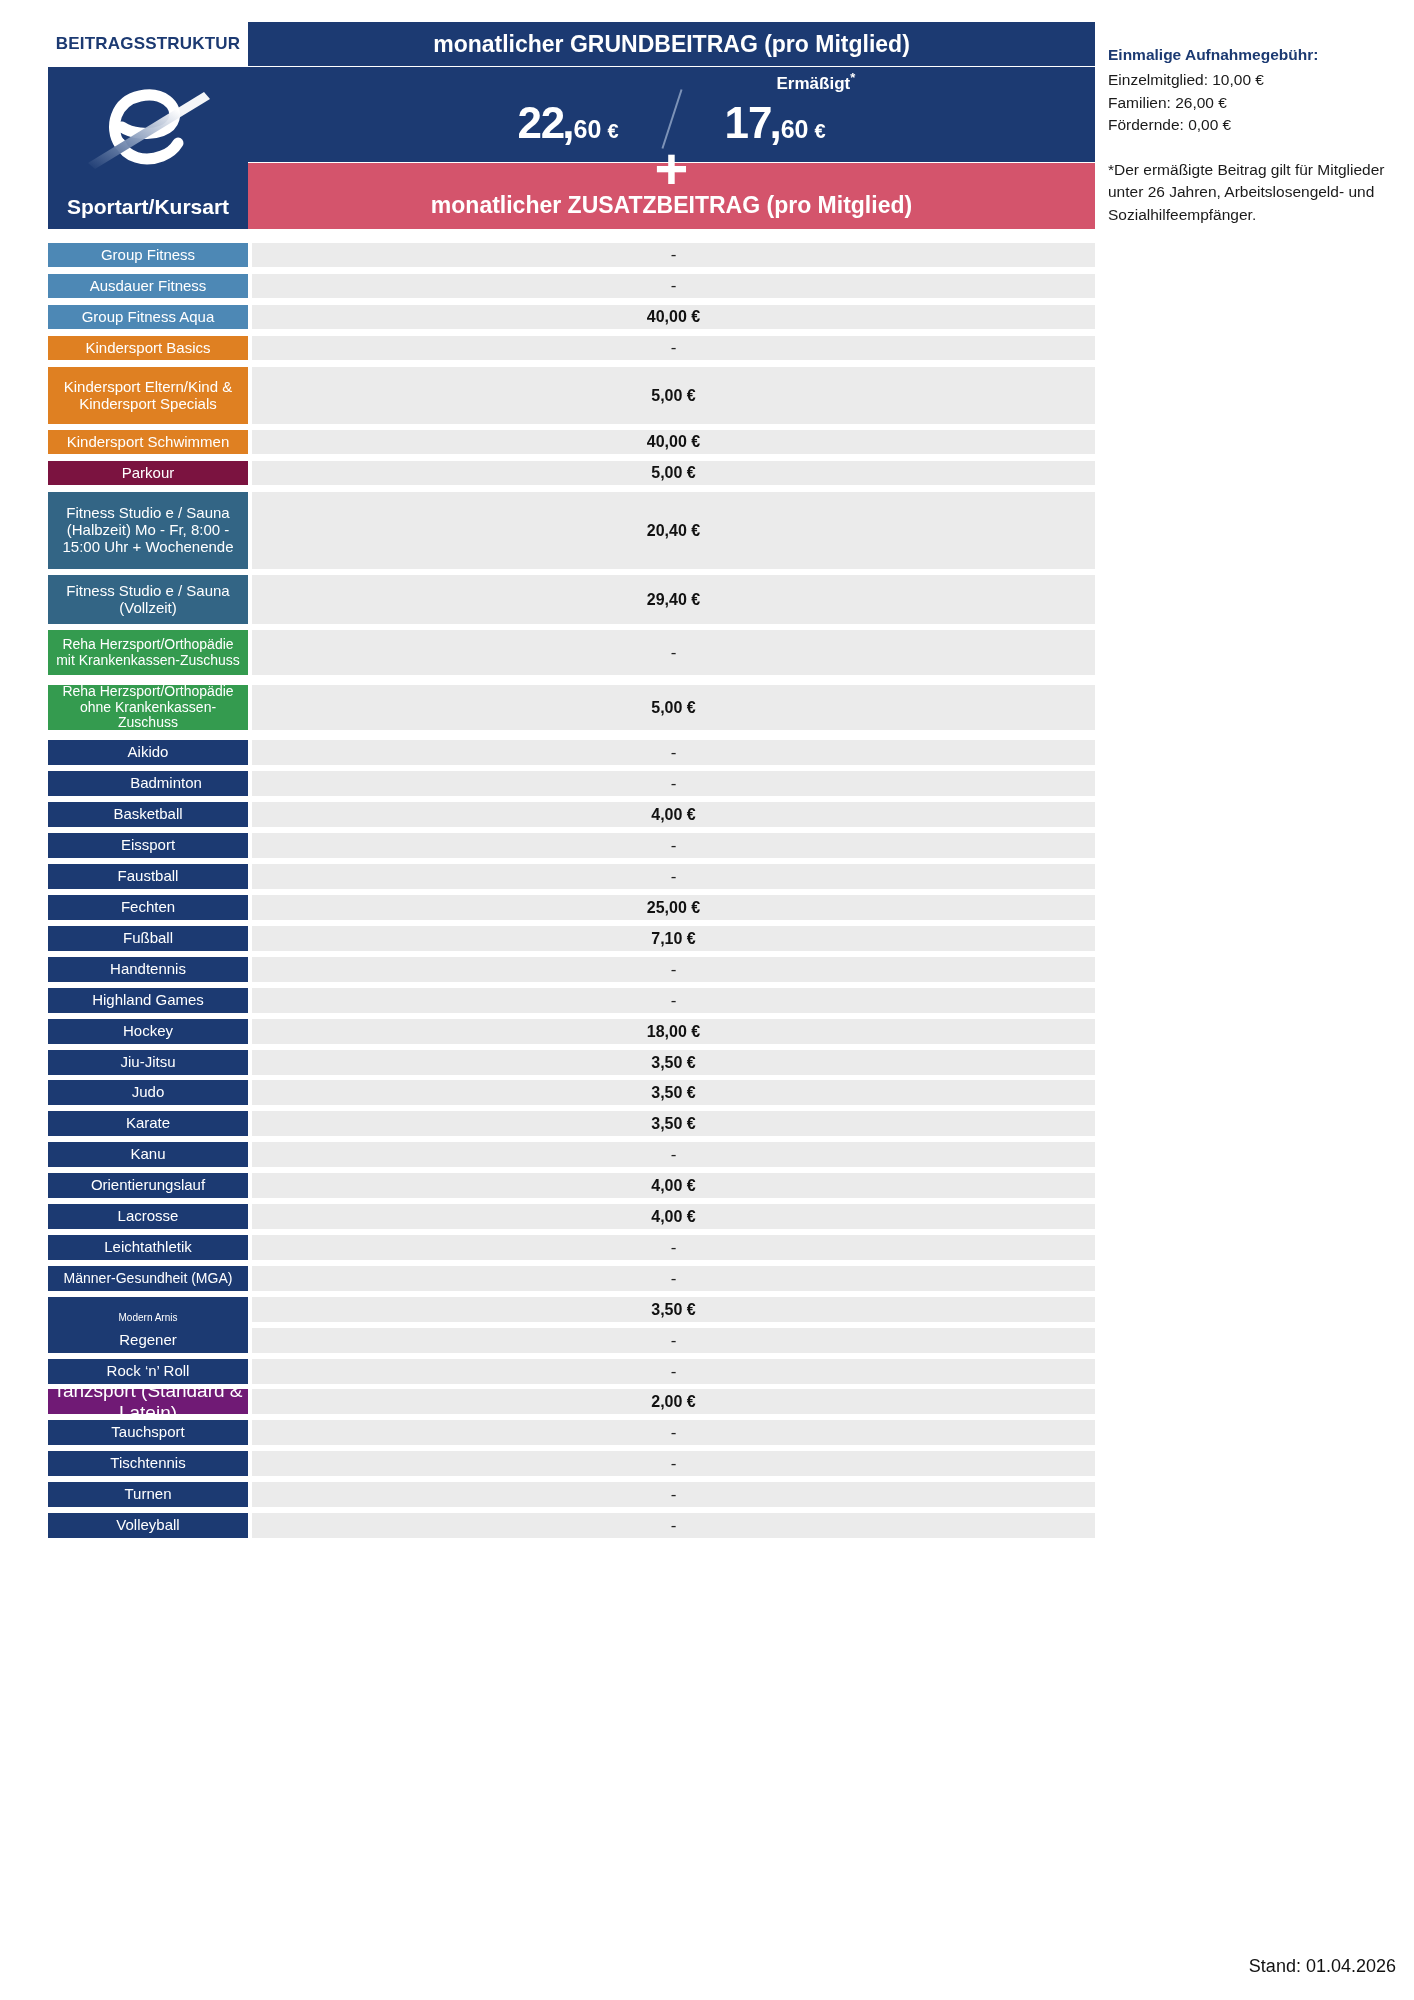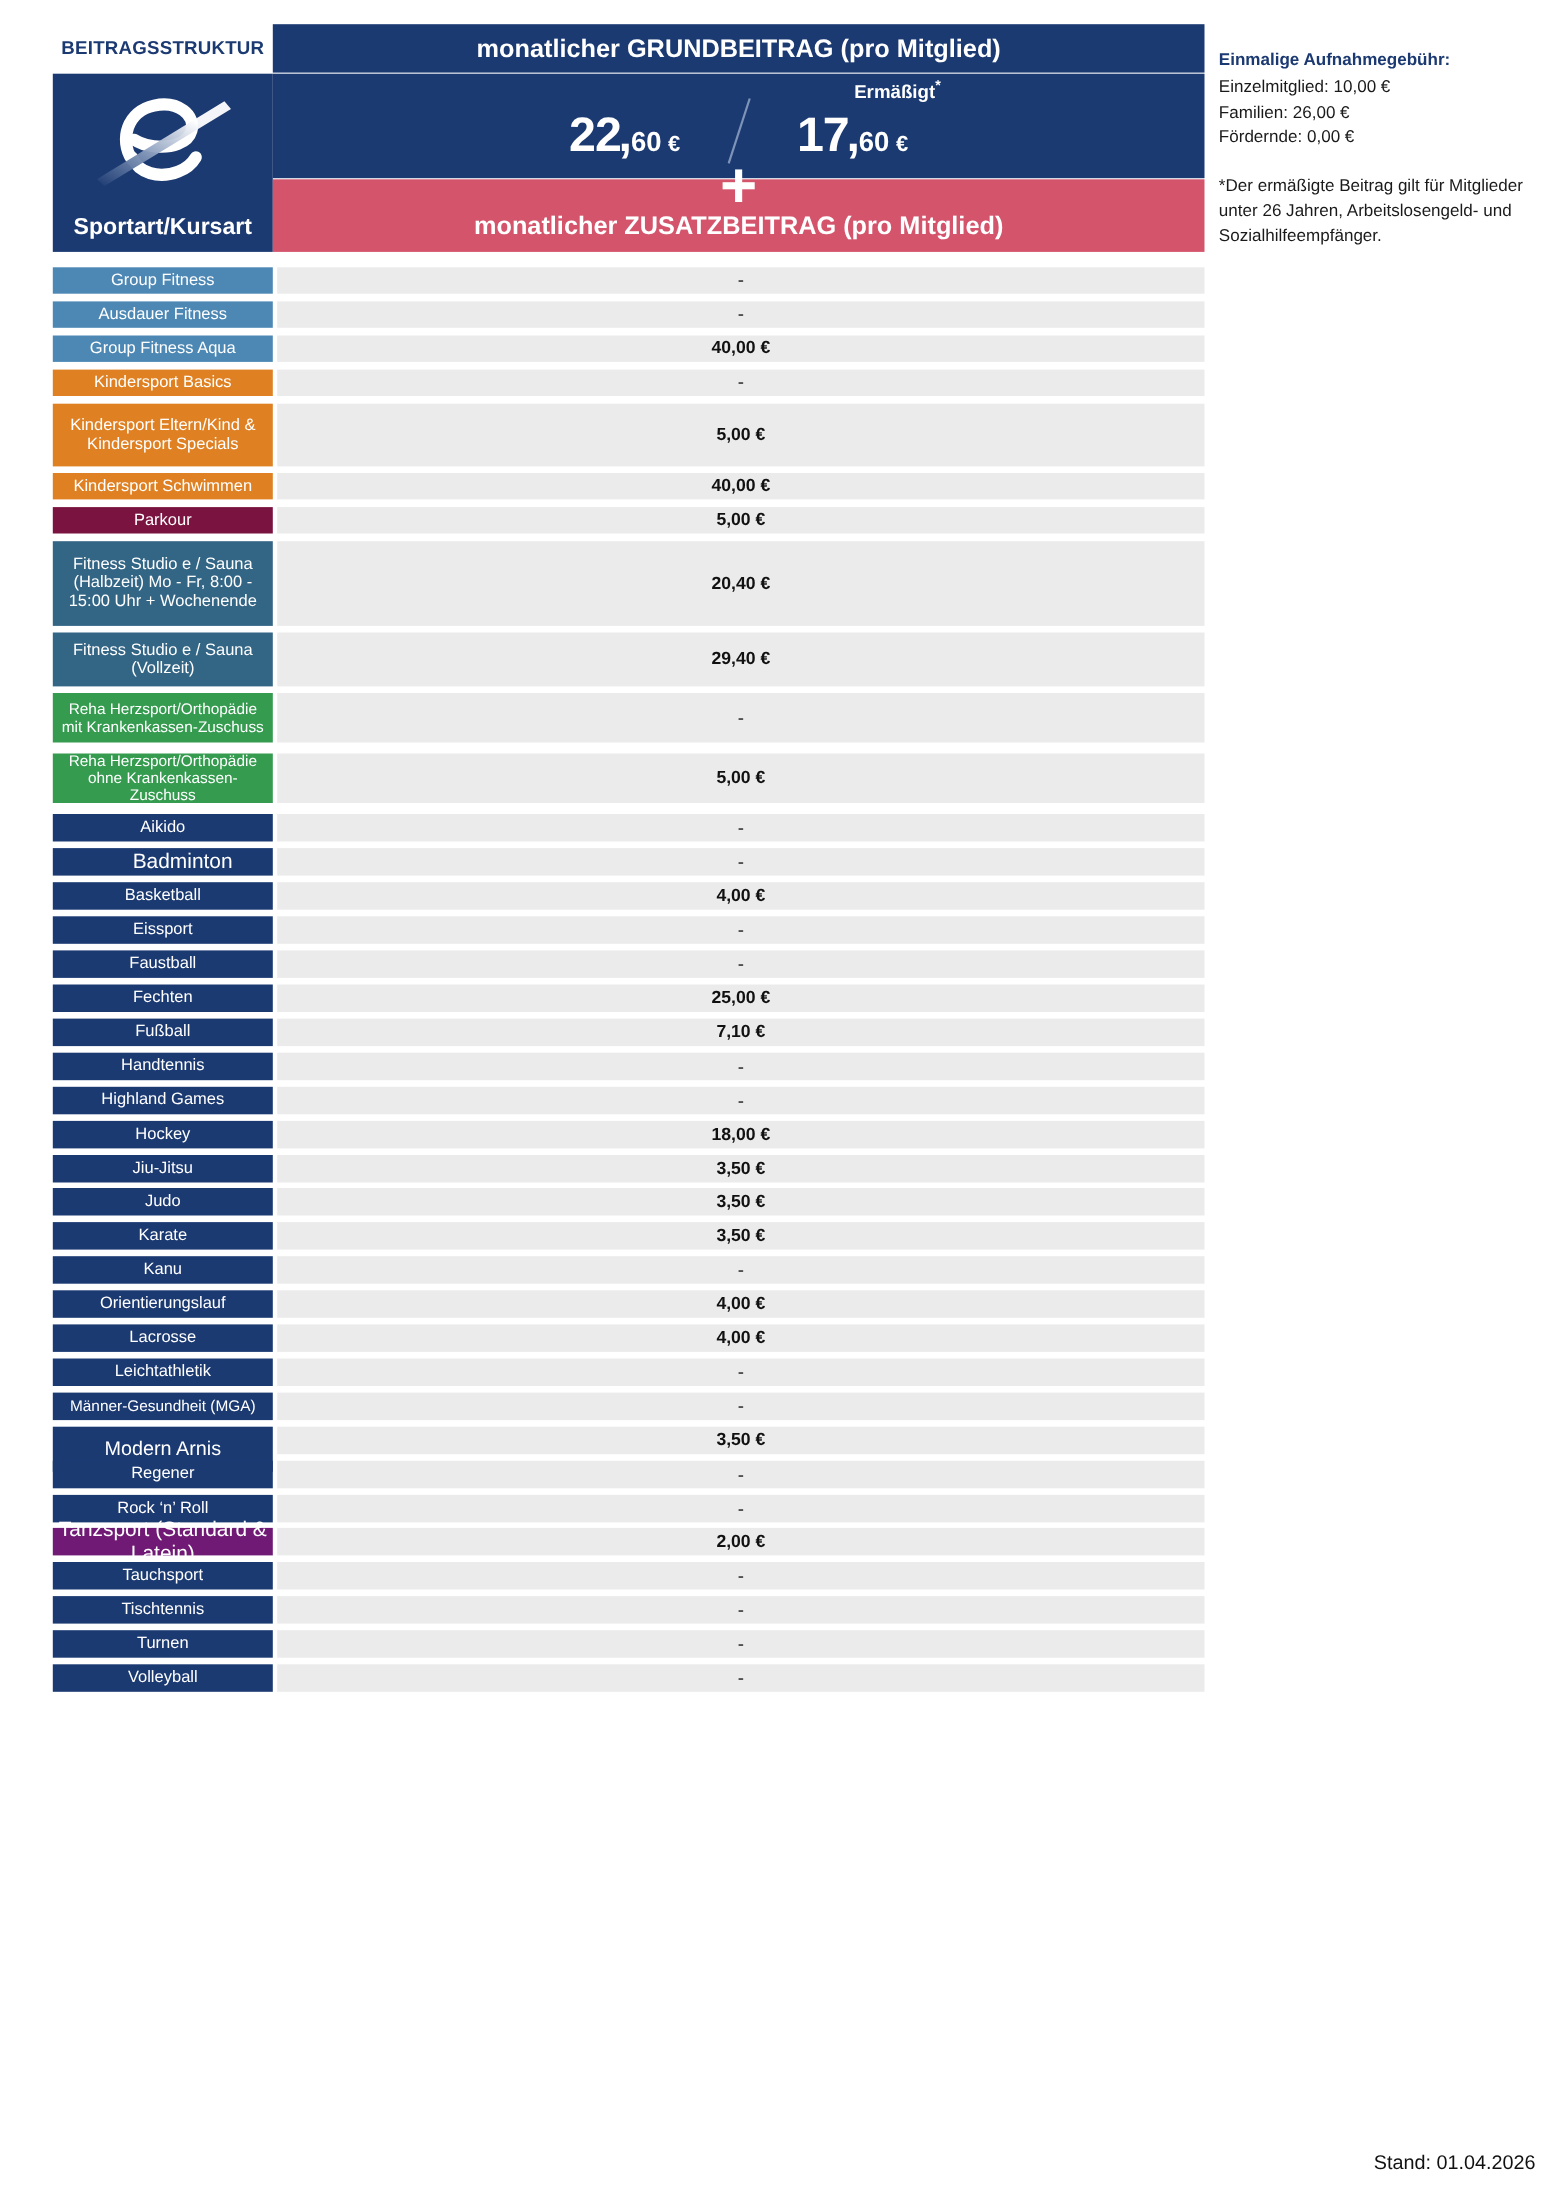--- a/index.html
+++ b/index.html
@@ -334,21 +334,21 @@
         </div>
         <div class="val" style="height: 45px;">5,00 €</div>
       </div>
       <div class="trow" style="top: 740px;">
         <div class="cat" style="height: 25px; background: rgb(28, 58, 114); font-size: 15px;">
           <span>Aikido</span>
         </div>
         <div class="val dash" style="height: 25px;">-</div>
       </div>
       <div class="trow" style="top: 771px;">
-        <div class="cat" style="height: 25px; background: rgb(28, 58, 114); font-size: 19px; padding-left: 40px;">
+        <div class="cat" style="height: 25px; background: rgb(28, 58, 114); font-size: 15px; padding-left: 40px;">
           <span>Badminton</span>
         </div>
         <div class="val dash" style="height: 25px;">-</div>
       </div>
       <div class="trow" style="top: 802px;">
         <div class="cat" style="height: 25px; background: rgb(28, 58, 114); font-size: 15px;">
           <span>Basketball</span>
         </div>
         <div class="val" style="height: 25px;">4,00 €</div>
       </div>
@@ -436,21 +436,21 @@
         </div>
         <div class="val dash" style="height: 25px;">-</div>
       </div>
       <div class="trow" style="top: 1266px;">
         <div class="cat" style="height: 25px; background: rgb(28, 58, 114); font-size: 14px; align-items: center;">
           <span>Männer-Gesundheit (MGA)</span>
         </div>
         <div class="val dash" style="height: 25px;">-</div>
       </div>
       <div class="trow" style="top: 1297px;">
-        <div class="cat" style="height: 41px; background: rgb(28, 58, 114); font-size: 18px;">
+        <div class="cat" style="height: 41px; background: rgb(28, 58, 114); font-size: 10px;">
           <span>Modern Arnis</span>
         </div>
         <div class="val" style="height: 25px;">3,50 €</div>
       </div>
       <div class="trow" style="top: 1328px;">
         <div class="cat" style="height: 25px; background: rgb(28, 58, 114); font-size: 15px;">
           <span>Regener</span>
         </div>
         <div class="val dash" style="height: 25px;">-</div>
       </div>

